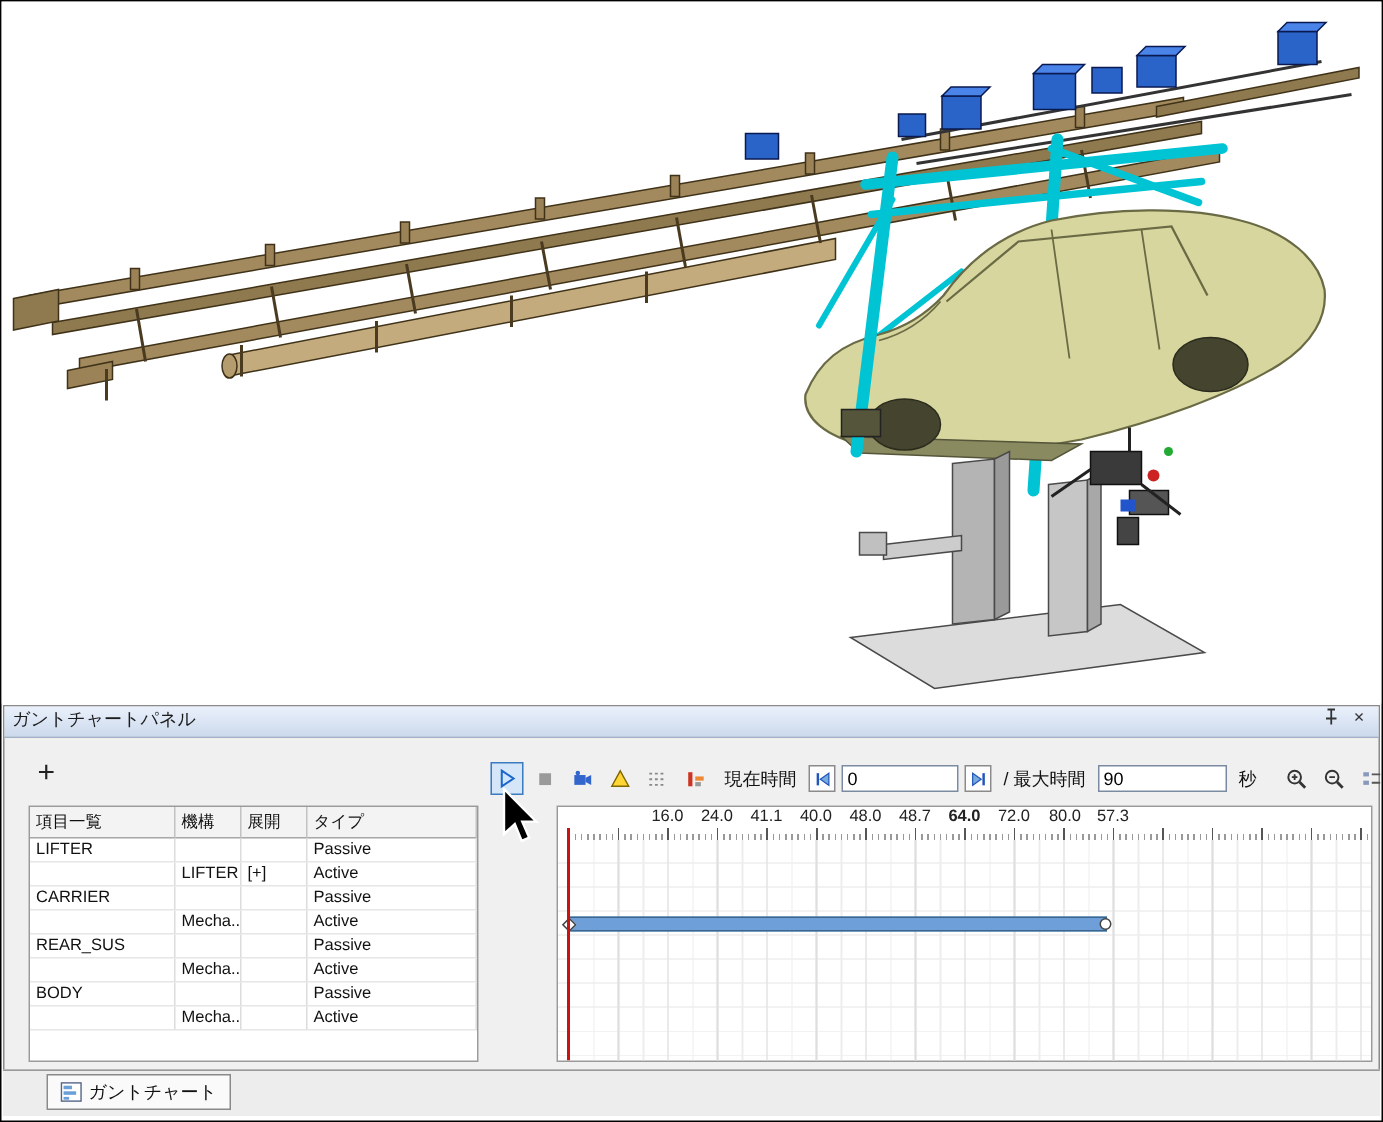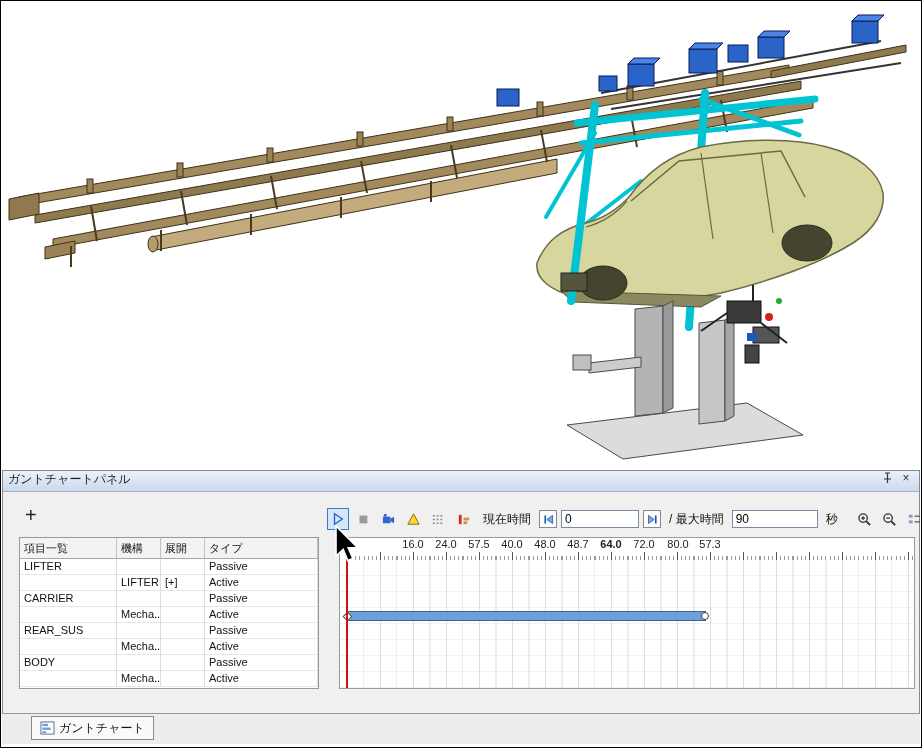--- a/index.html
+++ b/index.html
@@ -20,27 +20,27 @@
           background:transparent;border:1px solid transparent;margin-right:3px;padding:0;}
   .tb-btn.hot{background:#d5e6f8;border:1px solid #3b7bbf;}
   .tb-sq{width:18px;height:18px;display:flex;align-items:center;justify-content:center;
          background:#fdfdfd;border:1px solid #8a8a8a;margin:0 2px;padding:0;}
   .tb-label{font-size:12px;color:#111;margin:0 6px;white-space:nowrap;}
   .time-input{width:70px;height:16px;border:1px solid #7a8aa0;background:#fff;font-size:12px;
               font-family:"Liberation Sans",sans-serif;padding:0 3px;margin:0 2px;}
   .time-input.max{width:78px;}
   .zoom-group{display:flex;align-items:center;margin-left:10px;}
   
-  .main{position:absolute;left:16px;top:66px;right:4px;height:152px;display:flex;}
+  .main{position:absolute;left:16px;top:66px;right:4px;height:171px;display:flex;gap:44px;}
   .grid-table{width:298px;background:#fff;border:1px solid #9a9a9a;font-size:11px;color:#111;overflow:hidden;}
   .g-head{display:grid;grid-template-columns:97px 44px 44px 1fr;height:21px;line-height:20px;background:#f3f3f3;}
   .g-head>div{border-right:1px solid #c2c2c2;border-bottom:1px solid #a8a8a8;padding-left:4px;overflow:hidden;white-space:nowrap;}
   .g-row{display:grid;grid-template-columns:97px 44px 44px 1fr;height:16px;line-height:15px;}
   .g-row>div{border-right:1px solid #dcdcdc;border-bottom:1px solid #e6e6e6;padding-left:4px;overflow:hidden;white-space:nowrap;}
-  .timeline{flex:1;margin-left:20px;background:#fff;border:1px solid #9a9a9a;position:relative;overflow:hidden;}
+  .timeline{flex:1;margin-left:8px;background:#fff;border:1px solid #9a9a9a;position:relative;overflow:hidden;}
   .tick-labels{position:absolute;left:0;top:0;right:0;height:14px;font-size:11px;color:#222;}
   .tick-label{position:absolute;top:0;transform:translateX(-50%);white-space:nowrap;}
   .ruler{position:absolute;left:0;top:14px;right:0;height:8px;
      background-image:
        repeating-linear-gradient(90deg,#555 0 1px,transparent 1px 33px),
        repeating-linear-gradient(90deg,#999 0 1px,transparent 1px 4.125px);
      background-size:100% 8px,100% 4px;
      background-position:7px 0,7px 4px;
      background-repeat:no-repeat,no-repeat;}
   .rows-bg{position:absolute;left:0;top:22px;right:0;bottom:0;
@@ -331,21 +331,21 @@
               <div class="g-cell"></div>
               <div class="g-cell">Active</div>
             </div>
           </div>
       </div>
 
       <div class="timeline">
         <div class="tick-labels" id="tick-labels">
             <span class="tick-label" style="left: 73px;">16.0</span>
             <span class="tick-label" style="left: 106px;">24.0</span>
-            <span class="tick-label" style="left: 139px;">57.5</span>
+            <span class="tick-label" style="left: 139px;">41.1</span>
             <span class="tick-label" style="left: 172px;">40.0</span>
             <span class="tick-label" style="left: 205px;">48.0</span>
             <span class="tick-label" style="left: 238px;">48.7</span>
             <span class="tick-label" style="left: 271px; font-weight: bold;">64.0</span>
             <span class="tick-label" style="left: 304px;">72.0</span>
             <span class="tick-label" style="left: 338px; text-align: right;">80.0</span>
             <span class="tick-label" style="left: 370px;">57.3</span>
           </div>
         <div class="ruler"></div>
         <div class="rows-bg"></div>

